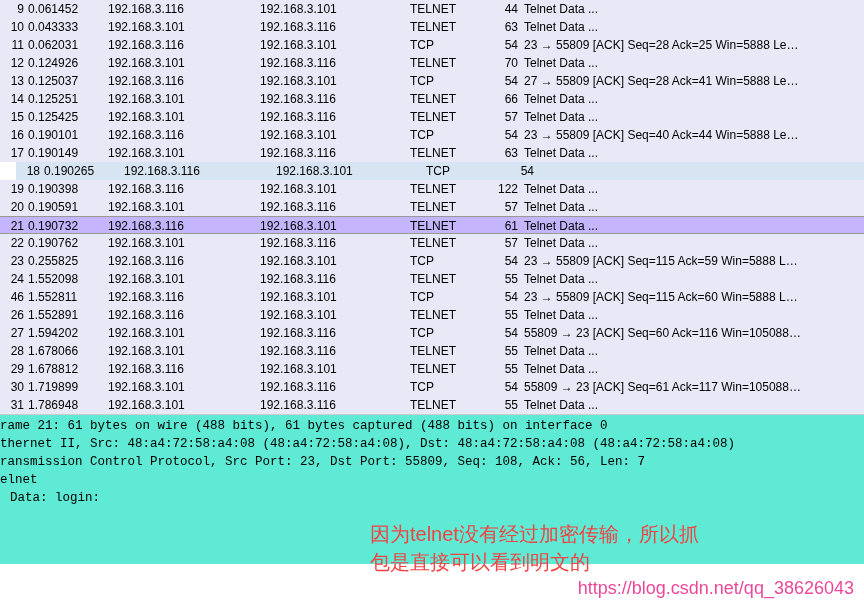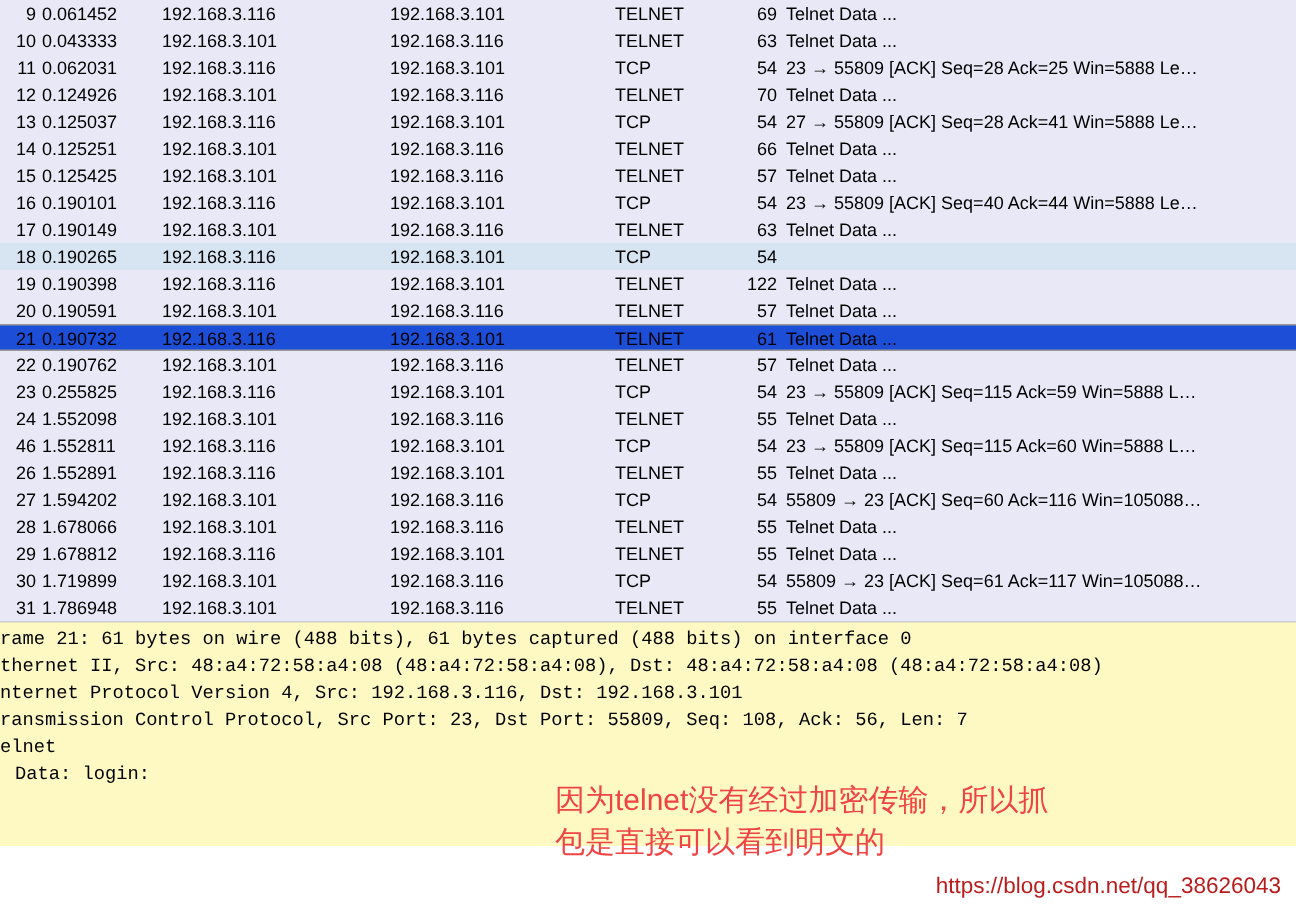--- a/index.html
+++ b/index.html
@@ -17,71 +17,71 @@
     overflow: hidden;
   }
   .row {
     display: flex;
     height: 18px;
     line-height: 18px;
     white-space: nowrap;
     cursor: pointer;
   }
   .row.tint { background: #e8e8f6; }
-  .row.selected { background: #d7e4f2; }
-  .row.current { background: #1d4ed8; border-top:1px solid #999; border-bottom:1px solid #999; font-weight: normal; }
+  .row.selected { background: #d7e4f2; margin-left: 16px; }
+  .row.current { background: #c4b5fd; border-top:1px solid #999; border-bottom:1px solid #999; font-weight: normal; }
   .c-no   { width: 28px; text-align: right; padding-right:4px;}
   .c-time { width: 72px; }
   .c-src  { width: 160px; padding-left:8px;}
   .c-dst  { width: 150px; }
   .c-proto{ width: 76px; }
   .c-len  { width: 38px; text-align: right; padding-right:6px;}
   .c-info { flex:1; overflow:hidden; }
   .details {
     font-family: "Consolas","Courier New",monospace;
     font-size: 12.5px;
     padding: 2px 0 2px 0;
     line-height: 18px;
-    background: #fef9c3;
+    background: #5eead4;
     border-top:1px solid #ccc;
     position: relative;
     height: 150px;
   }
   .details .line { white-space: nowrap; padding-left:0px;}
   .details .indent { padding-left:10px;}
   .annotation {
     position:absolute;
     color:#ef4444;
     font-family: "Microsoft YaHei","SimSun",sans-serif;
     font-size: 20px;
     line-height: 28px;
     left: 370px;
     top: 520px;
     pointer-events:none;
   }
   .watermark {
     position:absolute;
     right:10px;
     bottom:6px;
-    color:#b91c1c;
-    font-size:15px;
+    color:#ec4899;
+    font-size:18px;
     pointer-events:none;
   }
 </style>
 </head>
 <body>
 
 <div class="packet-list" id="packet-list">
     <div class="row tint">
       <div class="c-no">9</div>
       <div class="c-time">0.061452</div>
       <div class="c-src">192.168.3.116</div>
       <div class="c-dst">192.168.3.101</div>
       <div class="c-proto">TELNET</div>
-      <div class="c-len">69</div>
+      <div class="c-len">44</div>
       <div class="c-info">Telnet Data ...</div>
     </div>
     <div class="row tint">
       <div class="c-no">10</div>
       <div class="c-time">0.043333</div>
       <div class="c-src">192.168.3.101</div>
       <div class="c-dst">192.168.3.116</div>
       <div class="c-proto">TELNET</div>
       <div class="c-len">63</div>
       <div class="c-info">Telnet Data ...</div>
@@ -272,21 +272,20 @@
       <div class="c-dst">192.168.3.116</div>
       <div class="c-proto">TELNET</div>
       <div class="c-len">55</div>
       <div class="c-info">Telnet Data ...</div>
     </div>
   </div>
 
 <div class="details">
   <div class="line">rame 21: 61 bytes on wire (488 bits), 61 bytes captured (488 bits) on interface 0</div>
   <div class="line">thernet II, Src: 48:a4:72:58:a4:08 (48:a4:72:58:a4:08), Dst: 48:a4:72:58:a4:08 (48:a4:72:58:a4:08)</div>
-  <div class="line">nternet Protocol Version 4, Src: 192.168.3.116, Dst: 192.168.3.101</div>
   <div class="line">ransmission Control Protocol, Src Port: 23, Dst Port: 55809, Seq: 108, Ack: 56, Len: 7</div>
   <div class="line">elnet</div>
   <div class="line indent">Data: login:</div>
 </div>
 
 <div class="annotation">
   <div>因为telnet没有经过加密传输，所以抓</div>
   <div>包是直接可以看到明文的</div>
 </div>
 

